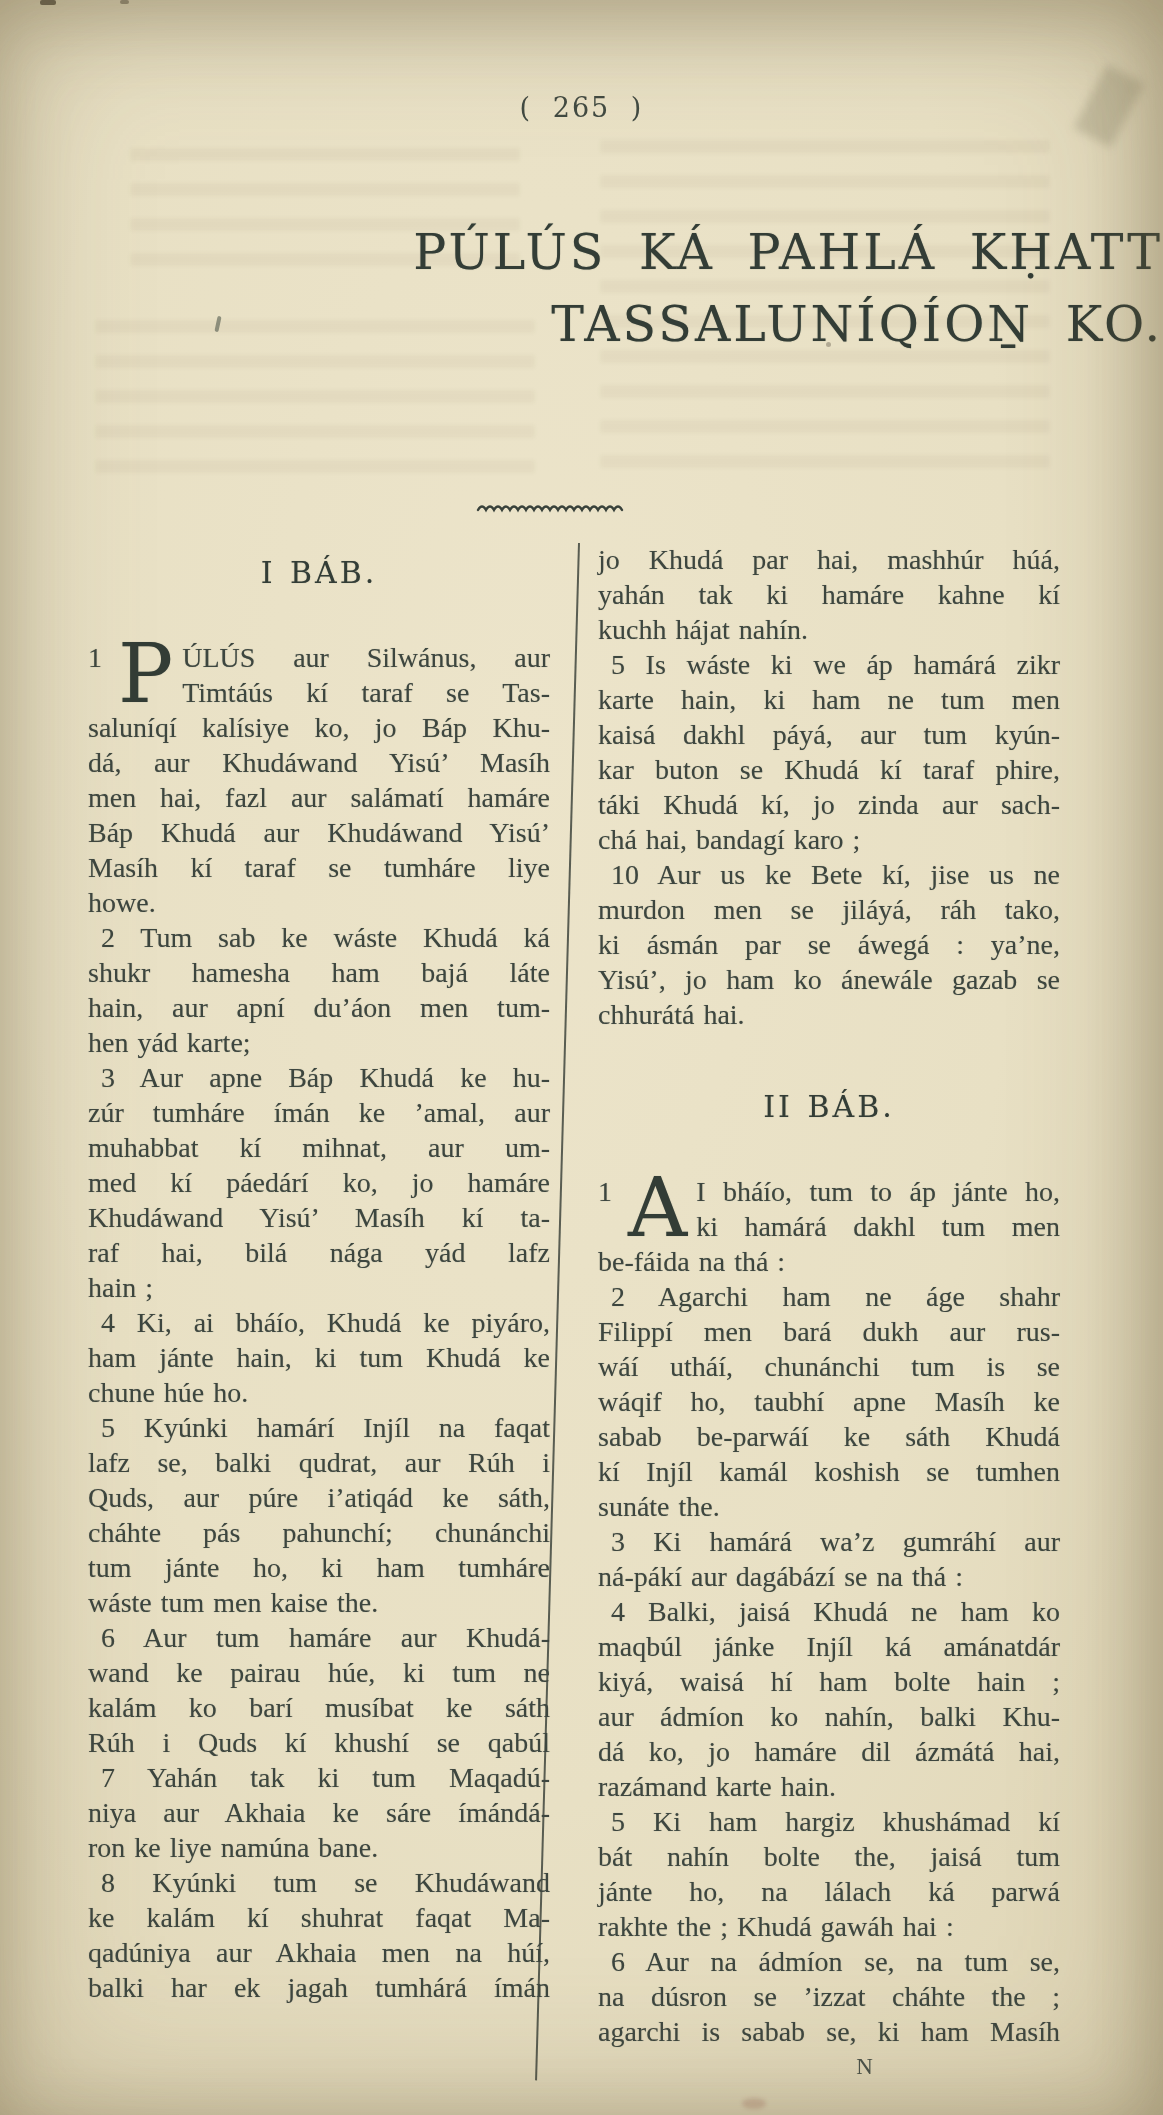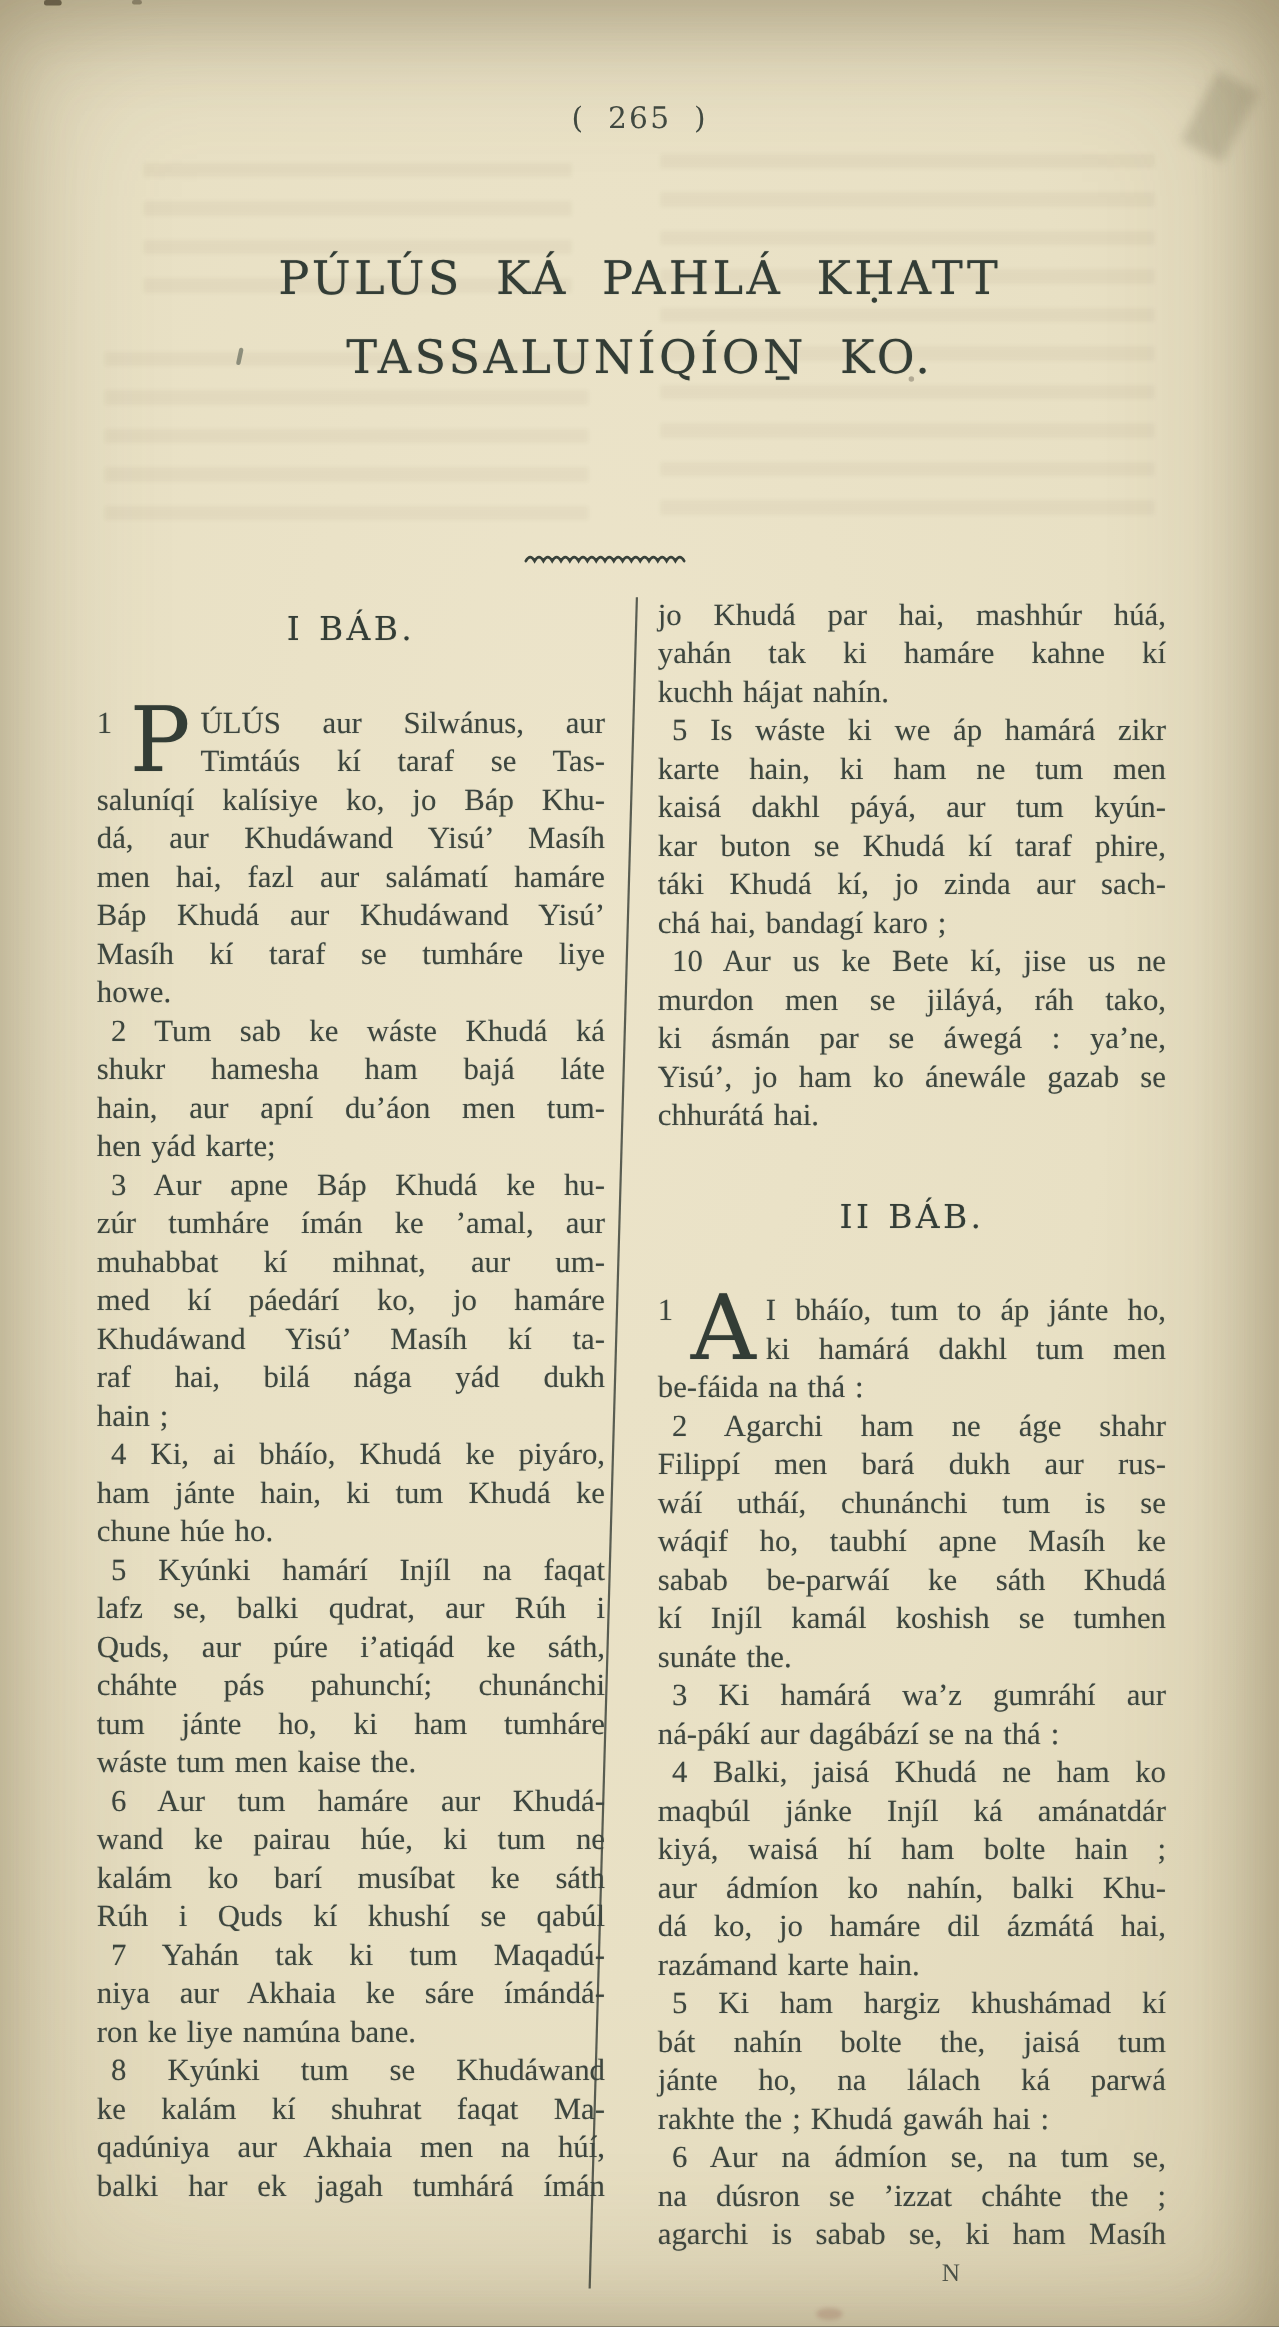--- a/index.html
+++ b/index.html
@@ -19,23 +19,23 @@
     filter:blur(2px);}
   .speck{position:absolute;background:#4a4336;pointer-events:none;}
   .smudge{position:absolute;pointer-events:none;}
 
   .page-number{
     position:absolute;top:92px;left:0;right:0;
     text-align:center;font-family:"DejaVu Serif",serif;
     font-size:27px;letter-spacing:2px;word-spacing:10px;color:#414a42;
   }
   .title-line{
-    position:absolute;left:0;right:0;text-align:center;
+    position:absolute;left:0;right:0;text-align:right;
     font-family:"DejaVu Serif",serif;color:#333d36;
-    font-size:42px;letter-spacing:3px;word-spacing:14px;line-height:70px;
+    font-size:49px;letter-spacing:3px;word-spacing:14px;line-height:70px;
     text-shadow:0 0 1px rgba(51,61,54,0.45);
   }
   .title-1{top:218px;}
   .title-2{top:290px;}
   .ink-blemish{position:absolute;left:216px;top:316px;width:4px;height:16px;
     background:#454e44;opacity:.55;border-radius:2px;transform:rotate(12deg);}
   .divider{position:absolute;left:476px;top:501px;}
 
   .column{
     position:absolute;width:462px;
@@ -111,21 +111,21 @@
         <div class="line j">shukr hamesha ham bajá láte</div>
         <div class="line j">hain, aur apní du’áon men tum-</div>
         <div class="line">hen yád karte;</div>
       </div>
       <div class="verse-block">
         <div class="line j indent">3 Aur apne Báp Khudá ke hu-</div>
         <div class="line j">zúr tumháre ímán ke ’amal, aur</div>
         <div class="line j">muhabbat kí mihnat, aur um-</div>
         <div class="line j">med kí páedárí ko, jo hamáre</div>
         <div class="line j">Khudáwand Yisú’ Masíh kí ta-</div>
-        <div class="line j">raf hai, bilá nága yád dukh</div>
+        <div class="line j">raf hai, bilá nága yád lafz</div>
         <div class="line">hain ;</div>
       </div>
       <div class="verse-block">
         <div class="line j indent">4 Ki, ai bháío, Khudá ke piyáro,</div>
         <div class="line j">ham jánte hain, ki tum Khudá ke</div>
         <div class="line">chune húe ho.</div>
       </div>
       <div class="verse-block">
         <div class="line j indent">5 Kyúnki hamárí Injíl na faqat</div>
         <div class="line j">lafz se, balki qudrat, aur Rúh i</div>

